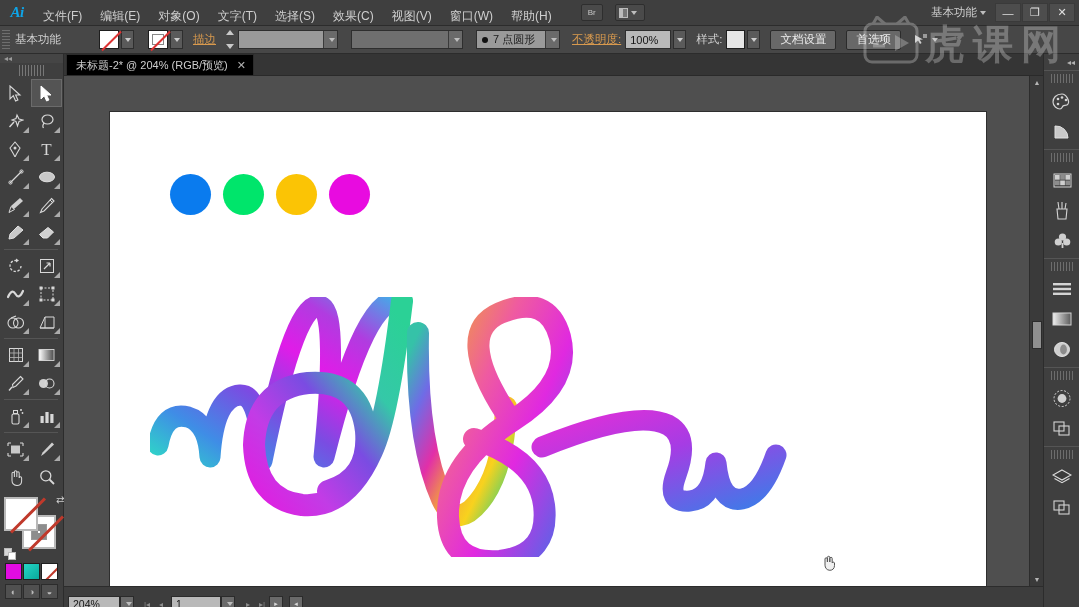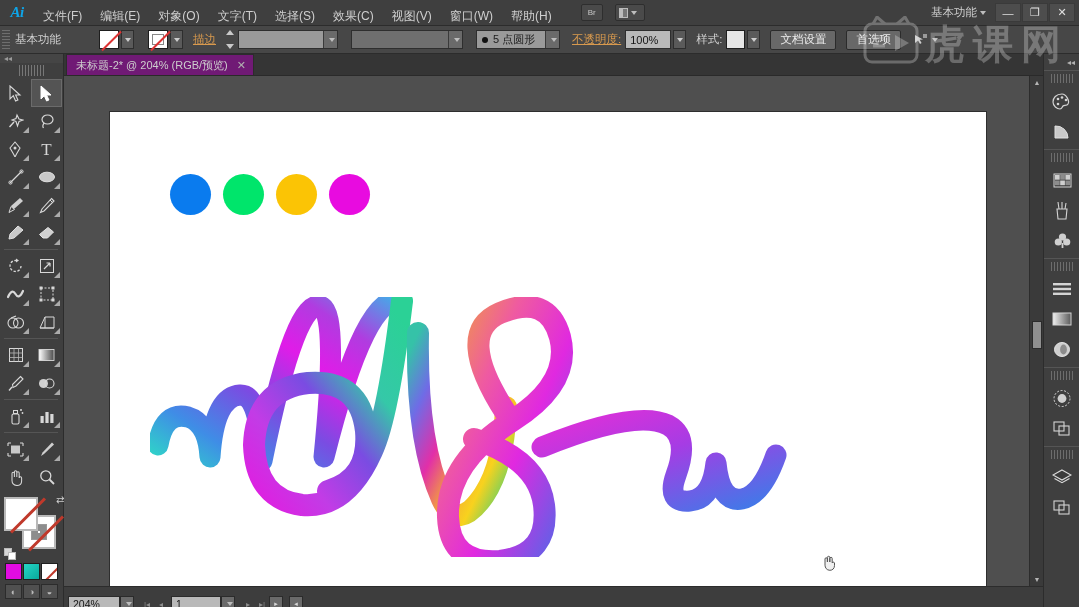--- a/index.html
+++ b/index.html
@@ -123,21 +123,21 @@
     margin-left: 4px;
   }
 
   
   .tabbar {
     position: absolute; left: 64px; top: 54px; width: 1015px; height: 22px;
     background: #353535; border-bottom: 1px solid #2a2a2a;
     display: flex; align-items: flex-end;
   }
   .doc-tab {
-    height: 21px; background: #701a75; border: 1px solid #2c2c2c; border-bottom: none;
+    height: 21px; background: #000000; border: 1px solid #2c2c2c; border-bottom: none;
     color: #cdcdcd; font-size: 11px; display: flex; align-items: center;
     padding: 0 7px 0 9px; margin-left: 2px;
   }
   .doc-tab .x { margin-left: 9px; color: #b0b0b0; font-size: 11px; }
 
   
   .toolbar {
     position: absolute; left: 0; top: 54px; width: 64px; height: 553px;
     background: #3f3f3f; border-right: 1px solid #2c2c2c;
   }
@@ -369,21 +369,21 @@
     <div class="combo dark wide2">
       <span></span>
       <span class="arrow-cell">
           <span class="caret"></span>
         </span>
     </div>
 
     <div style="width:10px"></div>
     <div class="combo brush">
       <span class="dot"></span>
-      <span>5 点圆形</span>
+      <span>7 点圆形</span>
       <span class="arrow-cell">
           <span class="caret"></span>
         </span>
     </div>
 
     <div style="width:12px"></div>
     <div class="cb-label orange">不透明度:</div>
     <div class="val-box" style="width:46px">100%</div>
     <div class="mini-drop">
         <span class="caret"></span>

